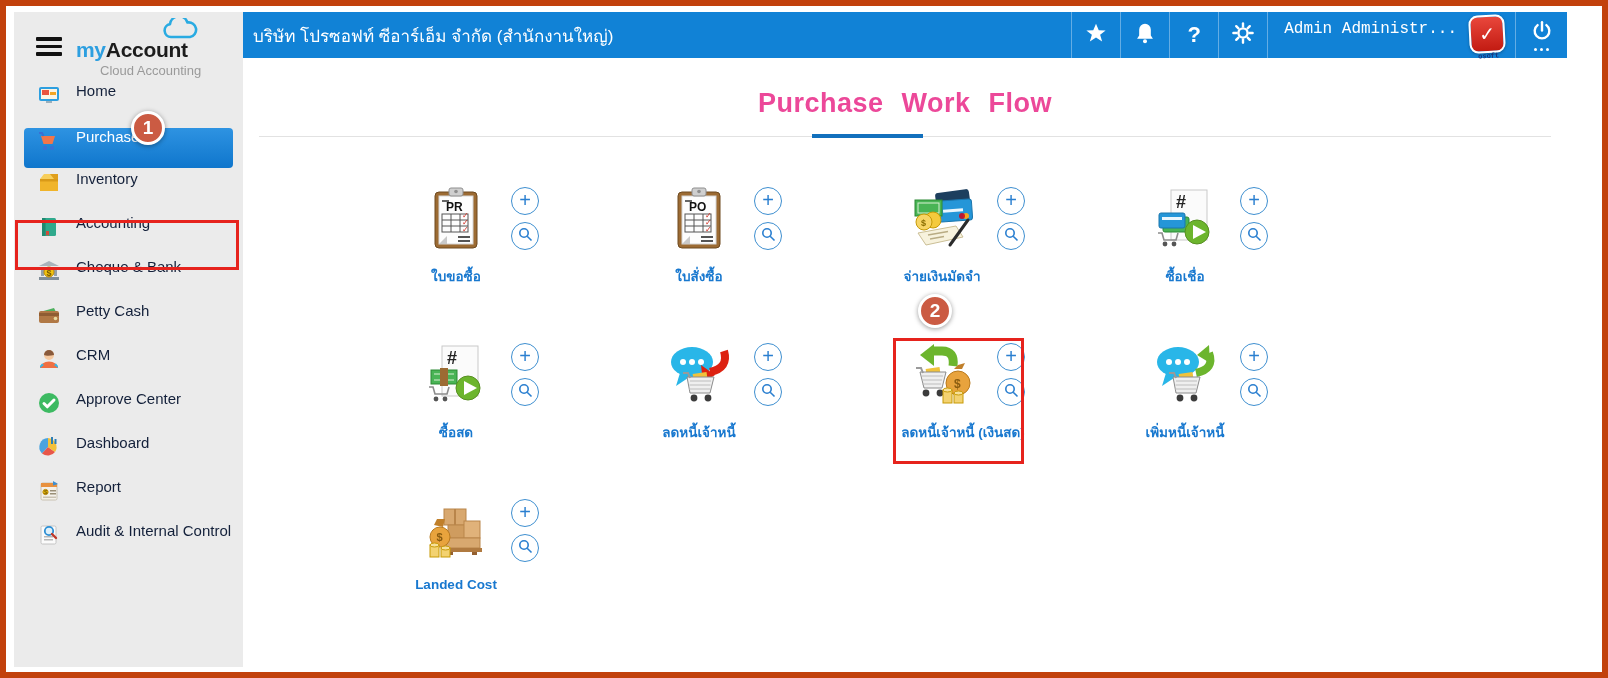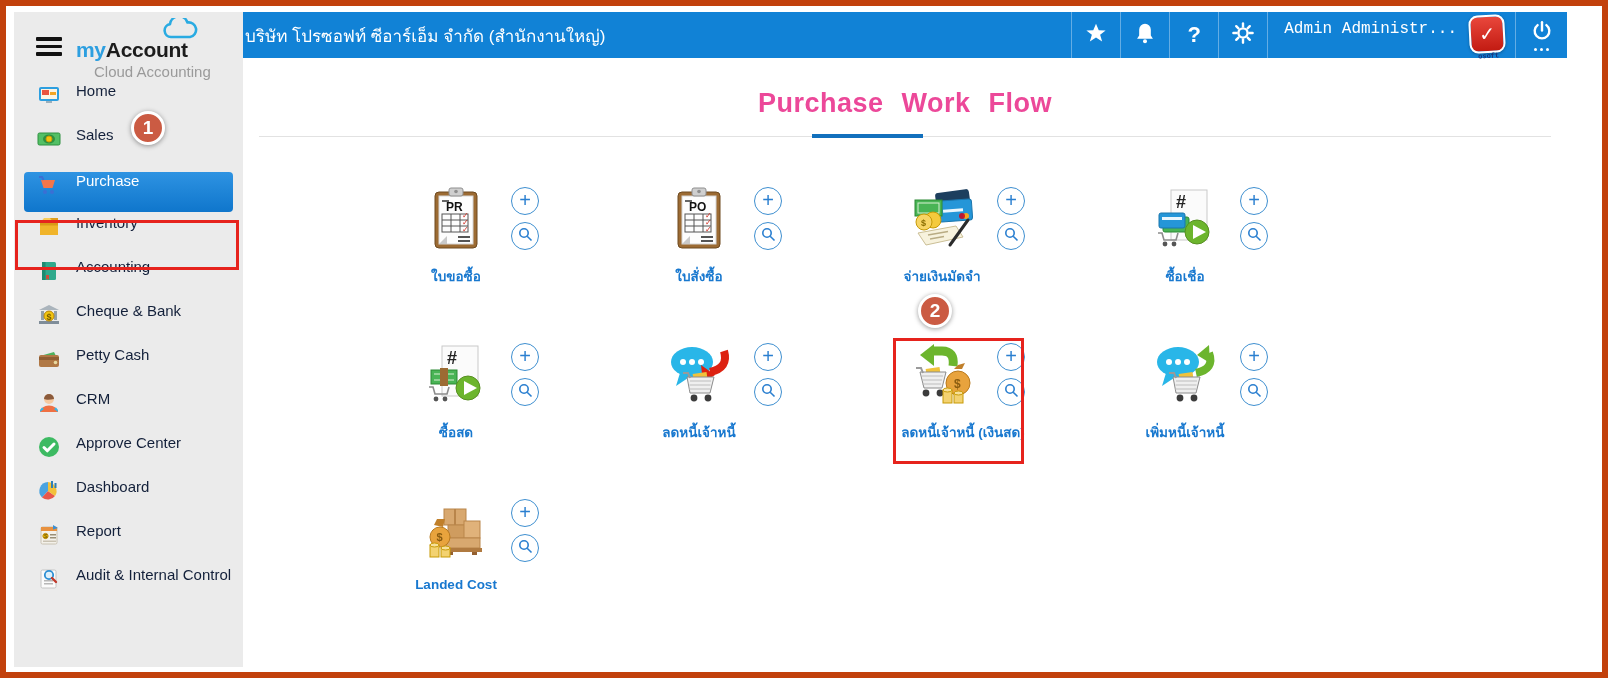--- a/index.html
+++ b/index.html
@@ -10,37 +10,37 @@
   
   .sidebar { position: absolute; left: 0; top: 0; width: 229px; height: 100%; background: #ebebeb; }
   .sidebar-head { position: relative; height: 64px; }
   .hamburger { position: absolute; left: 22px; top: 25px; width: 26px; height: 20px; background: none; border: none; padding: 0; cursor: pointer; }
   .hamburger span { display: block; height: 3.5px; background: #111; margin-bottom: 4px; border-radius: 1px; }
   .brand { position: absolute; left: 62px; top: 8px; width: 150px; }
   .brand-cloud { position: absolute; right: 28px; top: -2px; }
   .brand-text { margin-top: 18px; font-size: 21px; font-weight: bold; letter-spacing: -0.3px; }
   .brand-text .my { color: #2d9fe0; }
   .brand-text .acc { color: #1c1c1c; }
-  .brand-tag { font-size: 15px; color: #9a9a9a; margin-left: 18px; margin-top: 1px; }
+  .brand-tag { font-size: 13px; color: #9a9a9a; margin-left: 24px; margin-top: 1px; }
   .side-nav { position: relative; padding-top: 6px; }
   .s-item { height: 44px; display: flex; align-items: flex-start; padding-left: 22px; gap: 14px; cursor: pointer; color: #13203a; font-size: 15px; }
   .s-item.active { height: 40px; margin: 2px 10px; padding-left: 12px; border-radius: 4px;
                    background: linear-gradient(#2e93e2, #0f76cc); color: #ffffff; }
   .s-icon { width: 26px; height: 26px; flex: 0 0 26px; display: flex; align-items: center; justify-content: center; }
   
   .rect1 { position: absolute; left: 1px; top: 144px; width: 224px; height: 50px; border: 3px solid #e6231d; pointer-events: none; z-index: 5; }
   
   .step-badge { position: absolute; width: 34px; height: 34px; border-radius: 50%; background: #cb5b43; border: 3px solid #ffffff;
                 color: #fff; font-size: 19px; font-weight: bold; display: flex; align-items: center; justify-content: center;
                 box-shadow: 0 1px 5px rgba(0,0,0,.4); z-index: 6; }
   .badge1 { left: 117px; top: 99px; }
 
   
   .topbar { position: absolute; left: 229px; top: 0; right: 0; height: 46px; background: #1182d6; display: flex; align-items: stretch; z-index: 4; }
-  .company { flex: 1; display: flex; align-items: center; padding-left: 2px; color: #ffffff; font-size: 17px; }
+  .company { flex: 1; display: flex; align-items: center; padding-left: 10px; color: #ffffff; font-size: 17px; }
   .tb-cell { width: 49px; display: flex; align-items: center; justify-content: center; border-left: 1px solid rgba(255,255,255,.35); cursor: pointer; }
   .tb-user { display: flex; align-items: center; gap: 12px; padding: 0 10px 12px 16px; border-left: 1px solid rgba(255,255,255,.35);
              color: #ffffff; font-size: 16px; cursor: pointer; position: relative; font-family: Liberation Mono, monospace; }
   .user-logo { position: relative; width: 36px; height: 38px; margin-top: 10px; background: linear-gradient(#e9473c, #c21b12); border: 2px solid #fff;
                border-radius: 9px; transform: rotate(-3deg); display: flex; align-items: center; justify-content: center;
                color: #fff; font-size: 22px; font-weight: bold; box-shadow: 0 1px 3px rgba(0,0,0,.3); }
   .user-logo-sub { position: absolute; bottom: -9px; left: 6px; font-size: 7px; color: #16337e; transform: rotate(0deg); font-weight: bold; }
   .tb-power { width: 52px; display: flex; flex-direction: column; align-items: center; justify-content: center; gap: 2px;
               border-left: 1px solid rgba(255,255,255,.35); cursor: pointer; }
   .power-dots { display: flex; gap: 3px; }
@@ -100,30 +100,20 @@
           <svg width="24" height="24" viewBox="0 0 24 24">
                 <rect x="2" y="4" width="20" height="14" rx="2" fill="#2d9fe0"></rect>
                 <rect x="4" y="6" width="16" height="10" fill="#fdf4e3"></rect>
                 <rect x="5" y="7" width="7" height="5" fill="#e8533f"></rect>
                 <rect x="13" y="9" width="6" height="3" fill="#f5a623"></rect>
                 <rect x="9" y="18" width="6" height="2" fill="#9bb0bd"></rect>
               </svg>
         </span>
         <span>Home</span>
       </div>
-      <div class="s-item">
-        <span class="s-icon">
-          <svg width="24" height="24" viewBox="0 0 24 24">
-                <rect x="1" y="6" width="22" height="12" rx="1.5" fill="#53c065" stroke="#2f9040"></rect>
-                <ellipse cx="12" cy="12" rx="6" ry="4.5" fill="#2f9040"></ellipse>
-                <circle cx="12" cy="12" r="3" fill="#f1c40f" stroke="#c79a06"></circle>
-              </svg>
-        </span>
-        <span>Sales</span>
-      </div>
       <div class="s-item active">
         <span class="s-icon">
           <svg width="24" height="24" viewBox="0 0 24 24">
                 <path d="M4 7 h14 l-2.5 8 h-9 z" fill="#f2764a"></path>
                 <path d="M2 4 h3 l1.5 3" stroke="#3b6fd4" stroke-width="2" fill="none"></path>
                 <circle cx="8" cy="19" r="2" fill="#3b6fd4"></circle>
                 <circle cx="15" cy="19" r="2" fill="#3b6fd4"></circle>
               </svg>
         </span>
         <span>Purchase</span>

